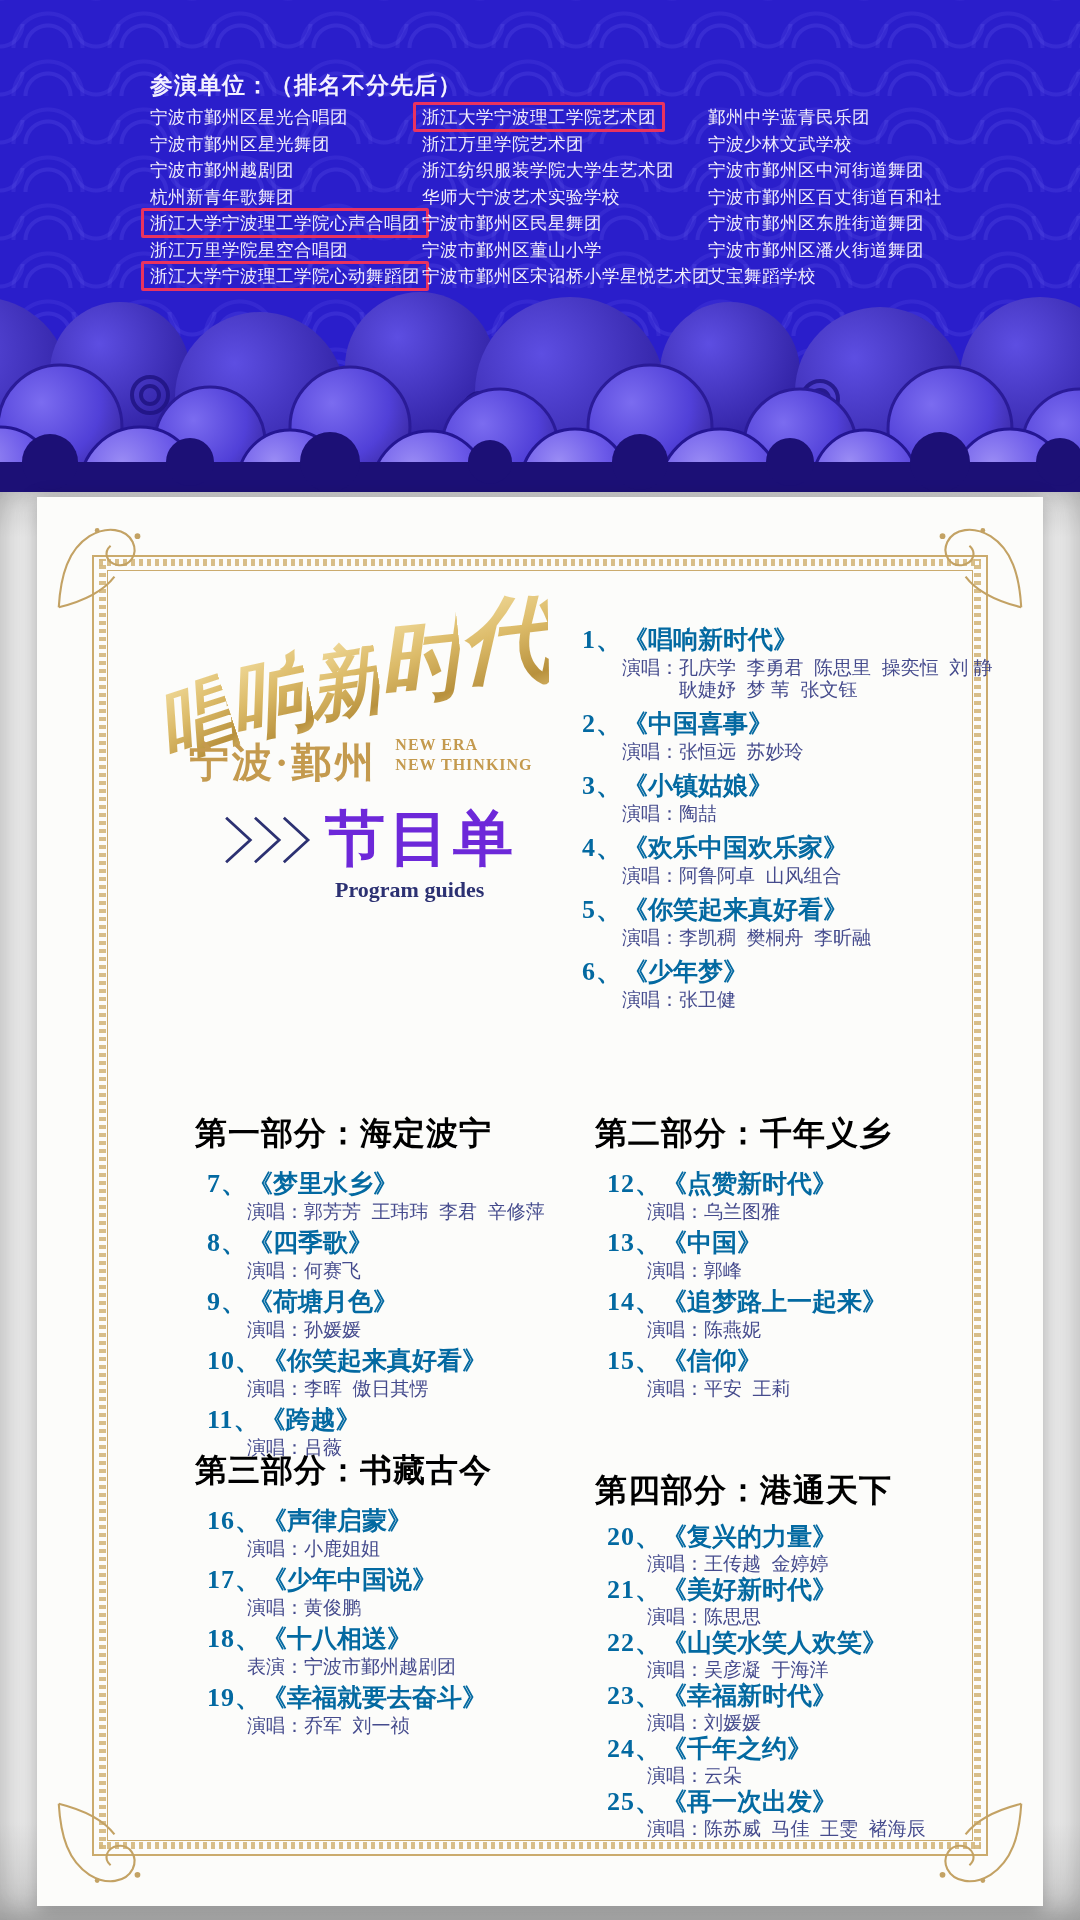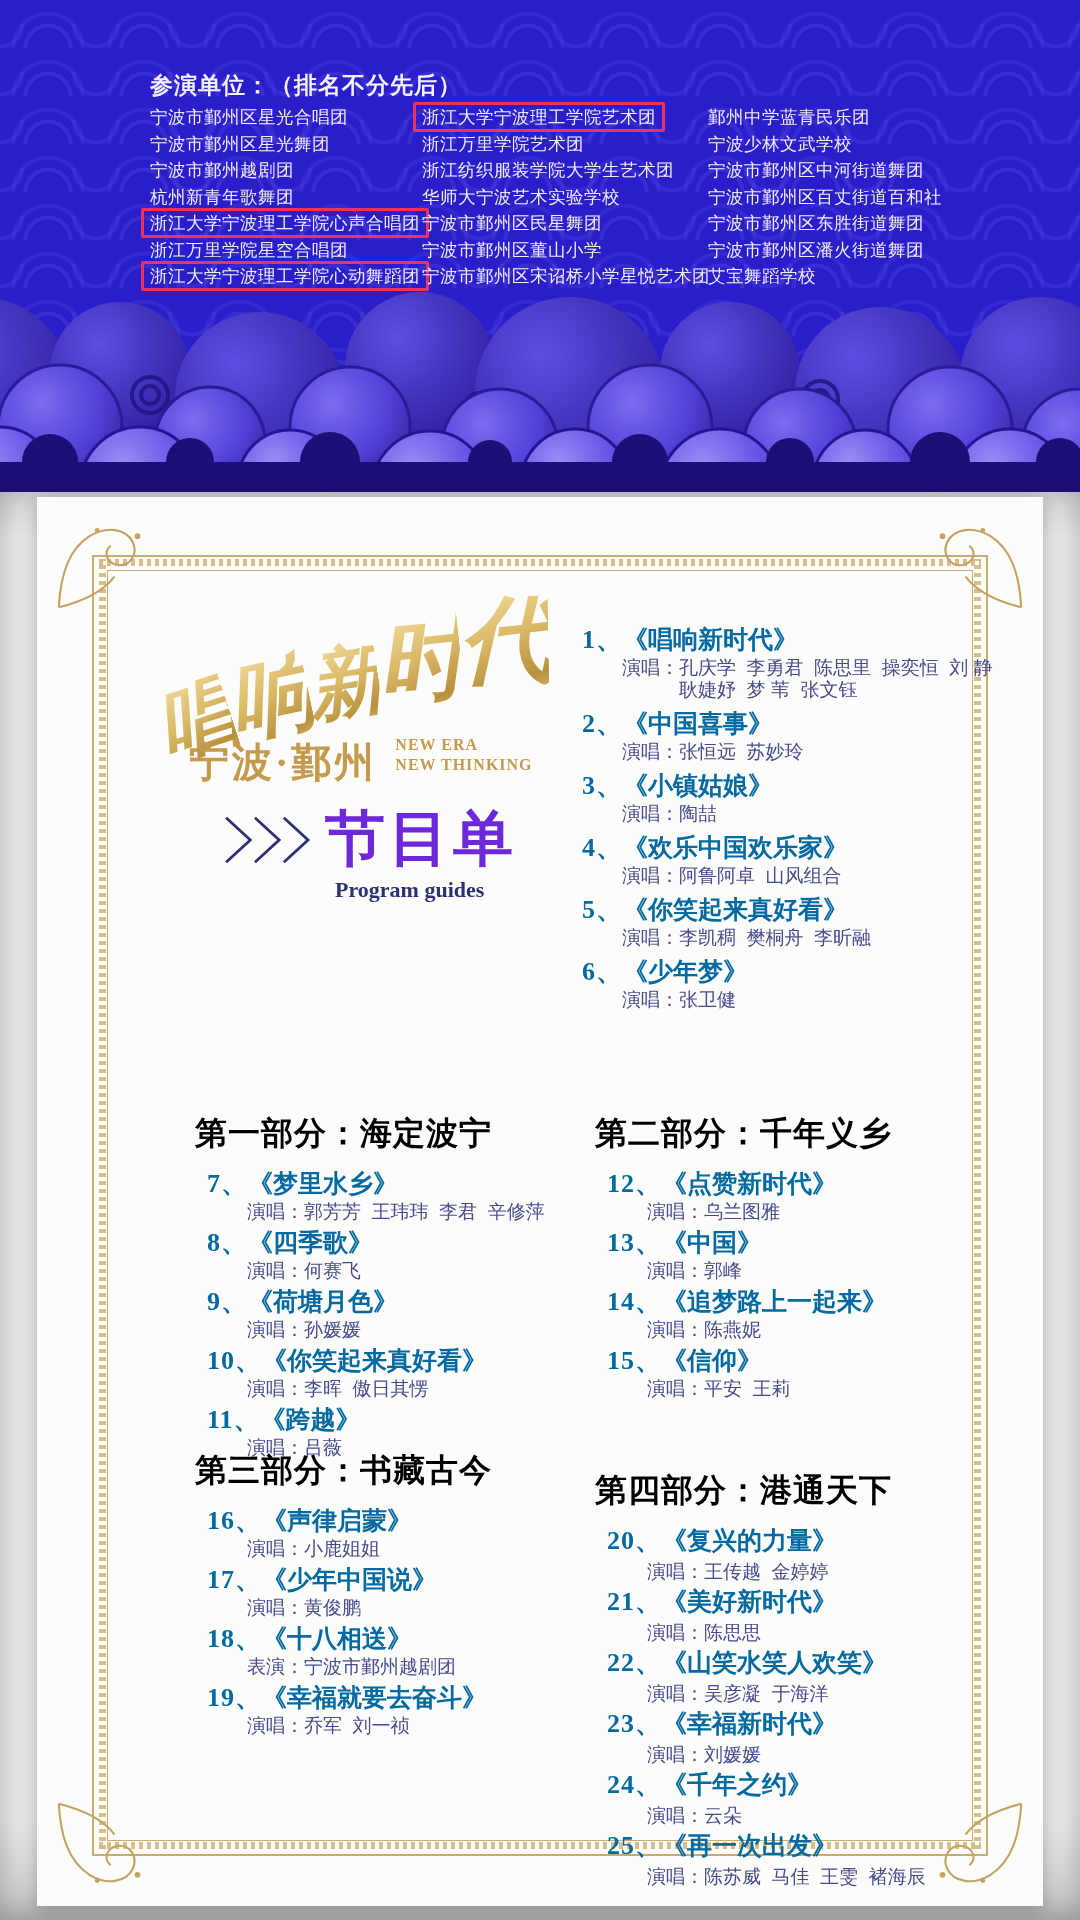--- a/index.html
+++ b/index.html
@@ -87,21 +87,21 @@
 
   .part{position:absolute;width:420px;}
   .part-header{font-family:"Liberation Serif",serif;font-size:32px;font-weight:bold;color:#000000;letter-spacing:1px;margin-bottom:13px;white-space:nowrap;}
   .part .prog-item{margin-left:12px;margin-bottom:5px;}
   .part-1{left:158px;top:615px;}
   .part-2{left:558px;top:615px;}
   .part-3{left:158px;top:952px;}
   .part-4{left:558px;top:972px;}
   .part-4 .part-header{margin-bottom:8px;}
   .part-4 .prog-item{margin-bottom:0px;}
-  .part-4 .prog-title{line-height:40px;}
+  .part-4 .prog-title{line-height:32px;}
   .part-4 .prog-perf{line-height:20px;margin-top:1px;}
 </style>
 </head>
 <body>
 
 <div class="page">
 
   <div class="top-section">
     <div class="org-heading">
       <span>参演单位：</span><span>（排名不分先后）</span>

